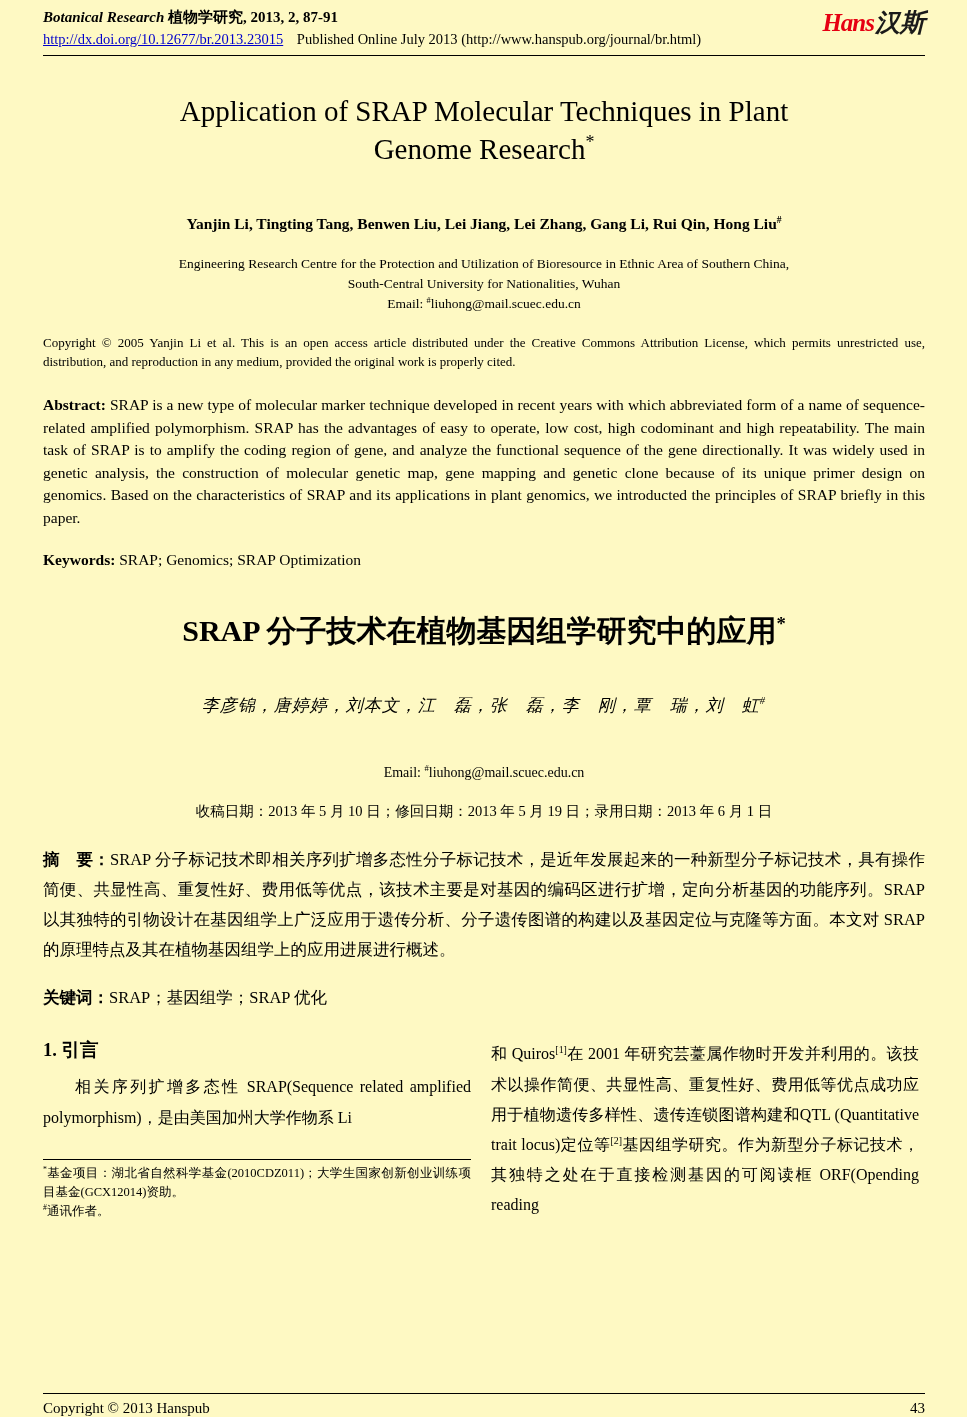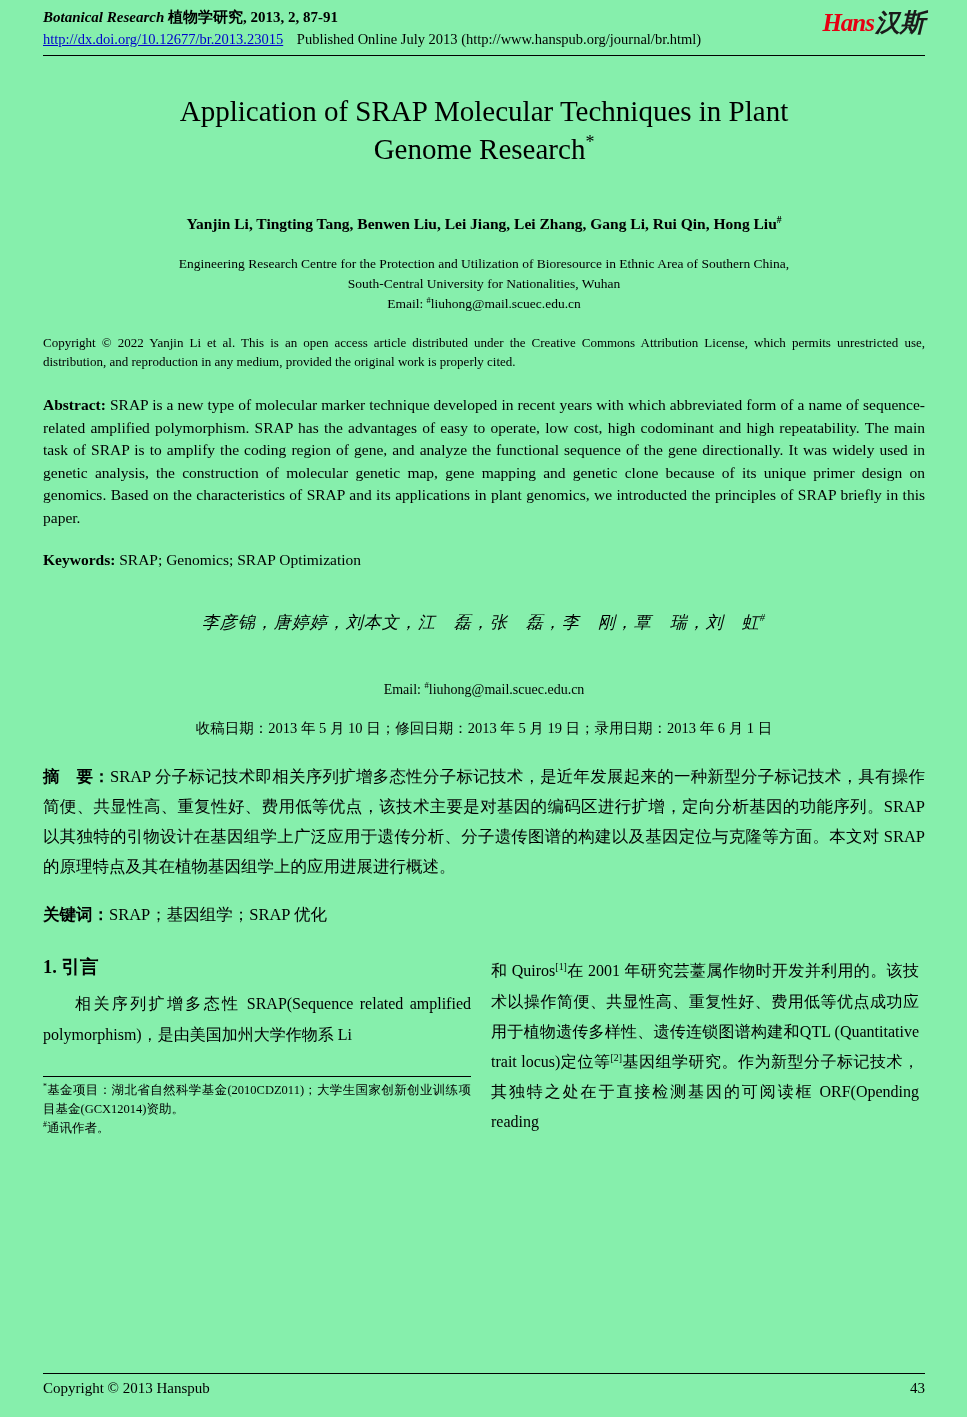--- a/index.html
+++ b/index.html
@@ -2,21 +2,21 @@
 <html><head>
 <meta charset="utf-8">
 <style>
   * { margin: 0; padding: 0; box-sizing: border-box; }
   html, body { background: #ffffff; }
   .page {
     position: relative;
     width: 967px;
     height: 1417px;
     margin: 0 auto;
-    background: #86efac;
+    background: #fef9c3;
     color: #000;
     font-family: "Liberation Serif", "DejaVu Serif", serif;
     overflow: hidden;
   }
   .content { padding: 8px 42px 0 43px; }
 
   
   .jheader { display: flex; justify-content: space-between; align-items: flex-start; }
   .header-line1 { font-size: 15px; font-weight: bold; }
   .jname { font-style: italic; }
@@ -59,21 +59,21 @@
   .cjk { font-size: 16px; line-height: 1.88; text-align: justify; }
   .col-left .cjk { margin-top: 10px; }
   .indent { text-indent: 2em; }
   .col-right { padding-top: 2px; }
 
   .footnote { margin-top: 26px; }
   .footnote-rule { border: none; border-top: 1px solid #000; margin-bottom: 4px; }
   .fn { font-size: 12.5px; line-height: 1.55; text-align: justify; }
 
   
-  .footer { position: absolute; left: 43px; right: 42px; bottom: 20px; }
+  .footer { position: absolute; left: 43px; right: 42px; bottom: 0; }
   .footer-rule { border: none; border-top: 1.5px solid #000; margin-bottom: 6px; }
   .footer-row { display: flex; justify-content: space-between; font-size: 15px; }
 </style>
 </head>
 <body>
 
 <div class="page">
   <div class="content">
 
     <header class="jheader">
@@ -101,30 +101,33 @@
       <span>Yanjin Li, Tingting Tang, Benwen Liu, Lei Jiang, Lei Zhang, Gang Li, Rui Qin, Hong Liu</span><sup>#</sup>
     </div>
 
     <div class="affil-en">
       <span>Engineering Research Centre for the Protection and Utilization of Bioresource in Ethnic Area of Southern China,</span><br>
       <span>South-Central University for Nationalities, Wuhan</span><br>
       <span>Email: </span><sup>#</sup><span>liuhong@mail.scuec.edu.cn</span>
     </div>
 
 
-    <p class="copyright-en">Copyright © 2022 Yanjin Li et al. This is an open access article distributed under the Creative Commons Attribution License, which permits unrestricted use, distribution, and reproduction in any medium, provided the original work is properly cited.</p>
+    <p class="copyright-en">Copyright © 2005 Yanjin Li et al. This is an open access article distributed under the Creative Commons Attribution License, which permits unrestricted use, distribution, and reproduction in any medium, provided the original work is properly cited.</p>
 
     <p class="abstract-en">
       <b>Abstract:</b><span> SRAP is a new type of molecular marker technique developed in recent years with which abbreviated form of a name of sequence-related amplified polymorphism. SRAP has the advantages of easy to operate, low cost, high codominant and high repeatability. The main task of SRAP is to amplify the coding region of gene, and analyze the functional sequence of the gene directionally. It was widely used in genetic analysis, the construction of molecular genetic map, gene mapping and genetic clone because of its unique primer design on genomics. Based on the characteristics of SRAP and its applications in plant genomics, we introducted the principles of SRAP briefly in this paper.</span>
     </p>
 
     <p class="keywords-en">
       <b>Keywords:</b><span> SRAP; Genomics; SRAP Optimization</span>
     </p>
 
+    <h2 class="title-cn">
+      <span>SRAP 分子技术在植物基因组学研究中的应用</span><sup>*</sup>
+    </h2>
 
     <div class="authors-cn">
       <span>李彦锦，唐婷婷，刘本文，江　磊，张　磊，李　刚，覃　瑞，刘　虹</span><sup>#</sup>
     </div>
 
     <div class="affil-cn">
       <br>
       <span>Email: </span><sup>#</sup><span>liuhong@mail.scuec.edu.cn</span>
     </div>
 

